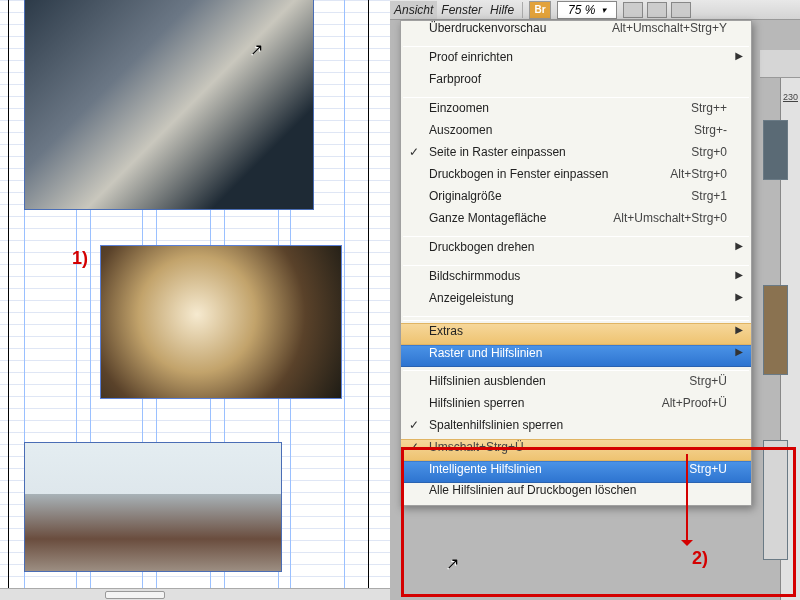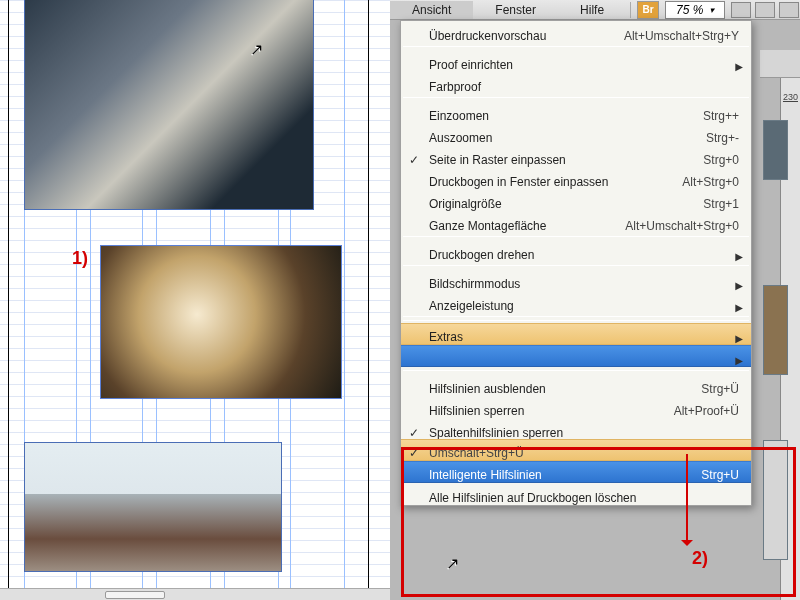--- a/index.html
+++ b/index.html
@@ -9,30 +9,30 @@
   .baseline { position: absolute; left: 0; width: 390px; height: 1px; background: #dfe6f5; }
   .page-edge { position: absolute; width: 1px; height: 600px; background: #000; }
   .img-frame { position: absolute; border: 1px solid #4a6db5; background: #888; overflow: hidden; }
   .img-frame.sel { border: 1px solid #5a7fd6; }
   .annot { position: absolute; color: #d40000; font-size: 18px; font-weight: bold; }
   .cursor { position: absolute; width: 16px; height: 16px; pointer-events: none; }
   .cursor::before { content: "↖"; color: #000; font-size: 16px; position: absolute; top: -4px; left: -2px; text-shadow: 1px 1px 0 #fff; transform: scaleX(-1); }
 
   .right-pane { position: absolute; left: 390px; top: 0; width: 410px; height: 600px; background: #b8b8b8; }
   .menubar { position: absolute; left: 0; top: 0; width: 410px; height: 20px; background: linear-gradient(#e8e8e8,#d4d4d4); border-bottom: 1px solid #999; display: flex; align-items: center; }
-  .menubar-item { padding: 2px 22px; cursor: default; color: #222; }
+  .menubar-item { padding: 2px 4px; cursor: default; color: #222; font-style: italic; }
   .menubar-item.active { background: #ccc; }
   .menubar-sep { width: 1px; height: 16px; background: #aaa; margin: 0 4px; }
   .menubar-btn { width: 22px; height: 18px; background: #ddd; border: 1px solid #999; margin: 0 2px; font-size: 10px; text-align: center; line-height: 16px; }
   .zoom-box { width: 60px; height: 18px; background: #fff; border: 1px solid #888; font-size: 11px; display: flex; align-items: center; justify-content: center; margin-left: 4px; font-style: italic; }
   .tool-icons { margin-left: 6px; display: flex; gap: 4px; }
   .tool-icon { width: 20px; height: 16px; background: #ccc; border: 1px solid #888; }
 
   .dropdown { position: absolute; left: 10px; top: 20px; width: 352px; background: #f5f5f0; border: 1px solid #a0a0a0; box-shadow: 2px 3px 8px rgba(0,0,0,.35); }
-  .dd-row { display: flex; align-items: flex-end; height: 22px; padding: 0 12px 0 28px; position: relative; color: #222; cursor: default; gap: 12px; }
+  .dd-row { display: flex; align-items: flex-start; height: 22px; padding: 0 24px 0 28px; position: relative; color: #222; cursor: default; gap: 12px; }
   .dd-row .lbl { flex: 1; }
   .dd-row .sc { color: #444; }
   .dd-row .arr { position: absolute; right: 8px; color: #333; font-size: 10px; }
   .dd-row.hover { background: linear-gradient(#f6d79a,#eec371); border-top: 1px solid #e0b463; border-bottom: 1px solid #e0b463; height: 22px; margin-top:-1px;}
   .dd-row.blue { background: linear-gradient(#4a92e6,#2e74d0); color: #fff; border-top:1px solid #3b7bd0; border-bottom:1px solid #2a62b0;}
   .dd-row.blue .sc { color: #fff; }
   .dd-row.checked::before { content: "✓"; position: absolute; left: 8px; color: #333; }
   .dd-sep { height: 1px; background: #cfcfca; margin: 3px 2px; border-bottom: 1px solid #fff; }
 
   .redbox { position: absolute; border: 3px solid #d40000; }
@@ -218,20 +218,21 @@
         <span class="lbl">Anzeigeleistung</span>
         <span class="arr">▶</span>
       </div>
       <div class="dd-sep"></div>
       <div class="dd-sep"></div>
       <div class="dd-row hover">
         <span class="lbl">Extras</span>
         <span class="arr">▶</span>
       </div>
       <div class="dd-row blue">
+        <span class="lbl">Raster und Hilfslinien</span>
         <span class="arr">▶</span>
       </div>
       <div class="dd-sep"></div>
       <div class="dd-row">
         <span class="lbl">Hilfslinien ausblenden</span>
         <span class="sc">Strg+Ü</span>
       </div>
       <div class="dd-row">
         <span class="lbl">Hilfslinien sperren</span>
         <span class="sc">Alt+Proof+Ü</span>

